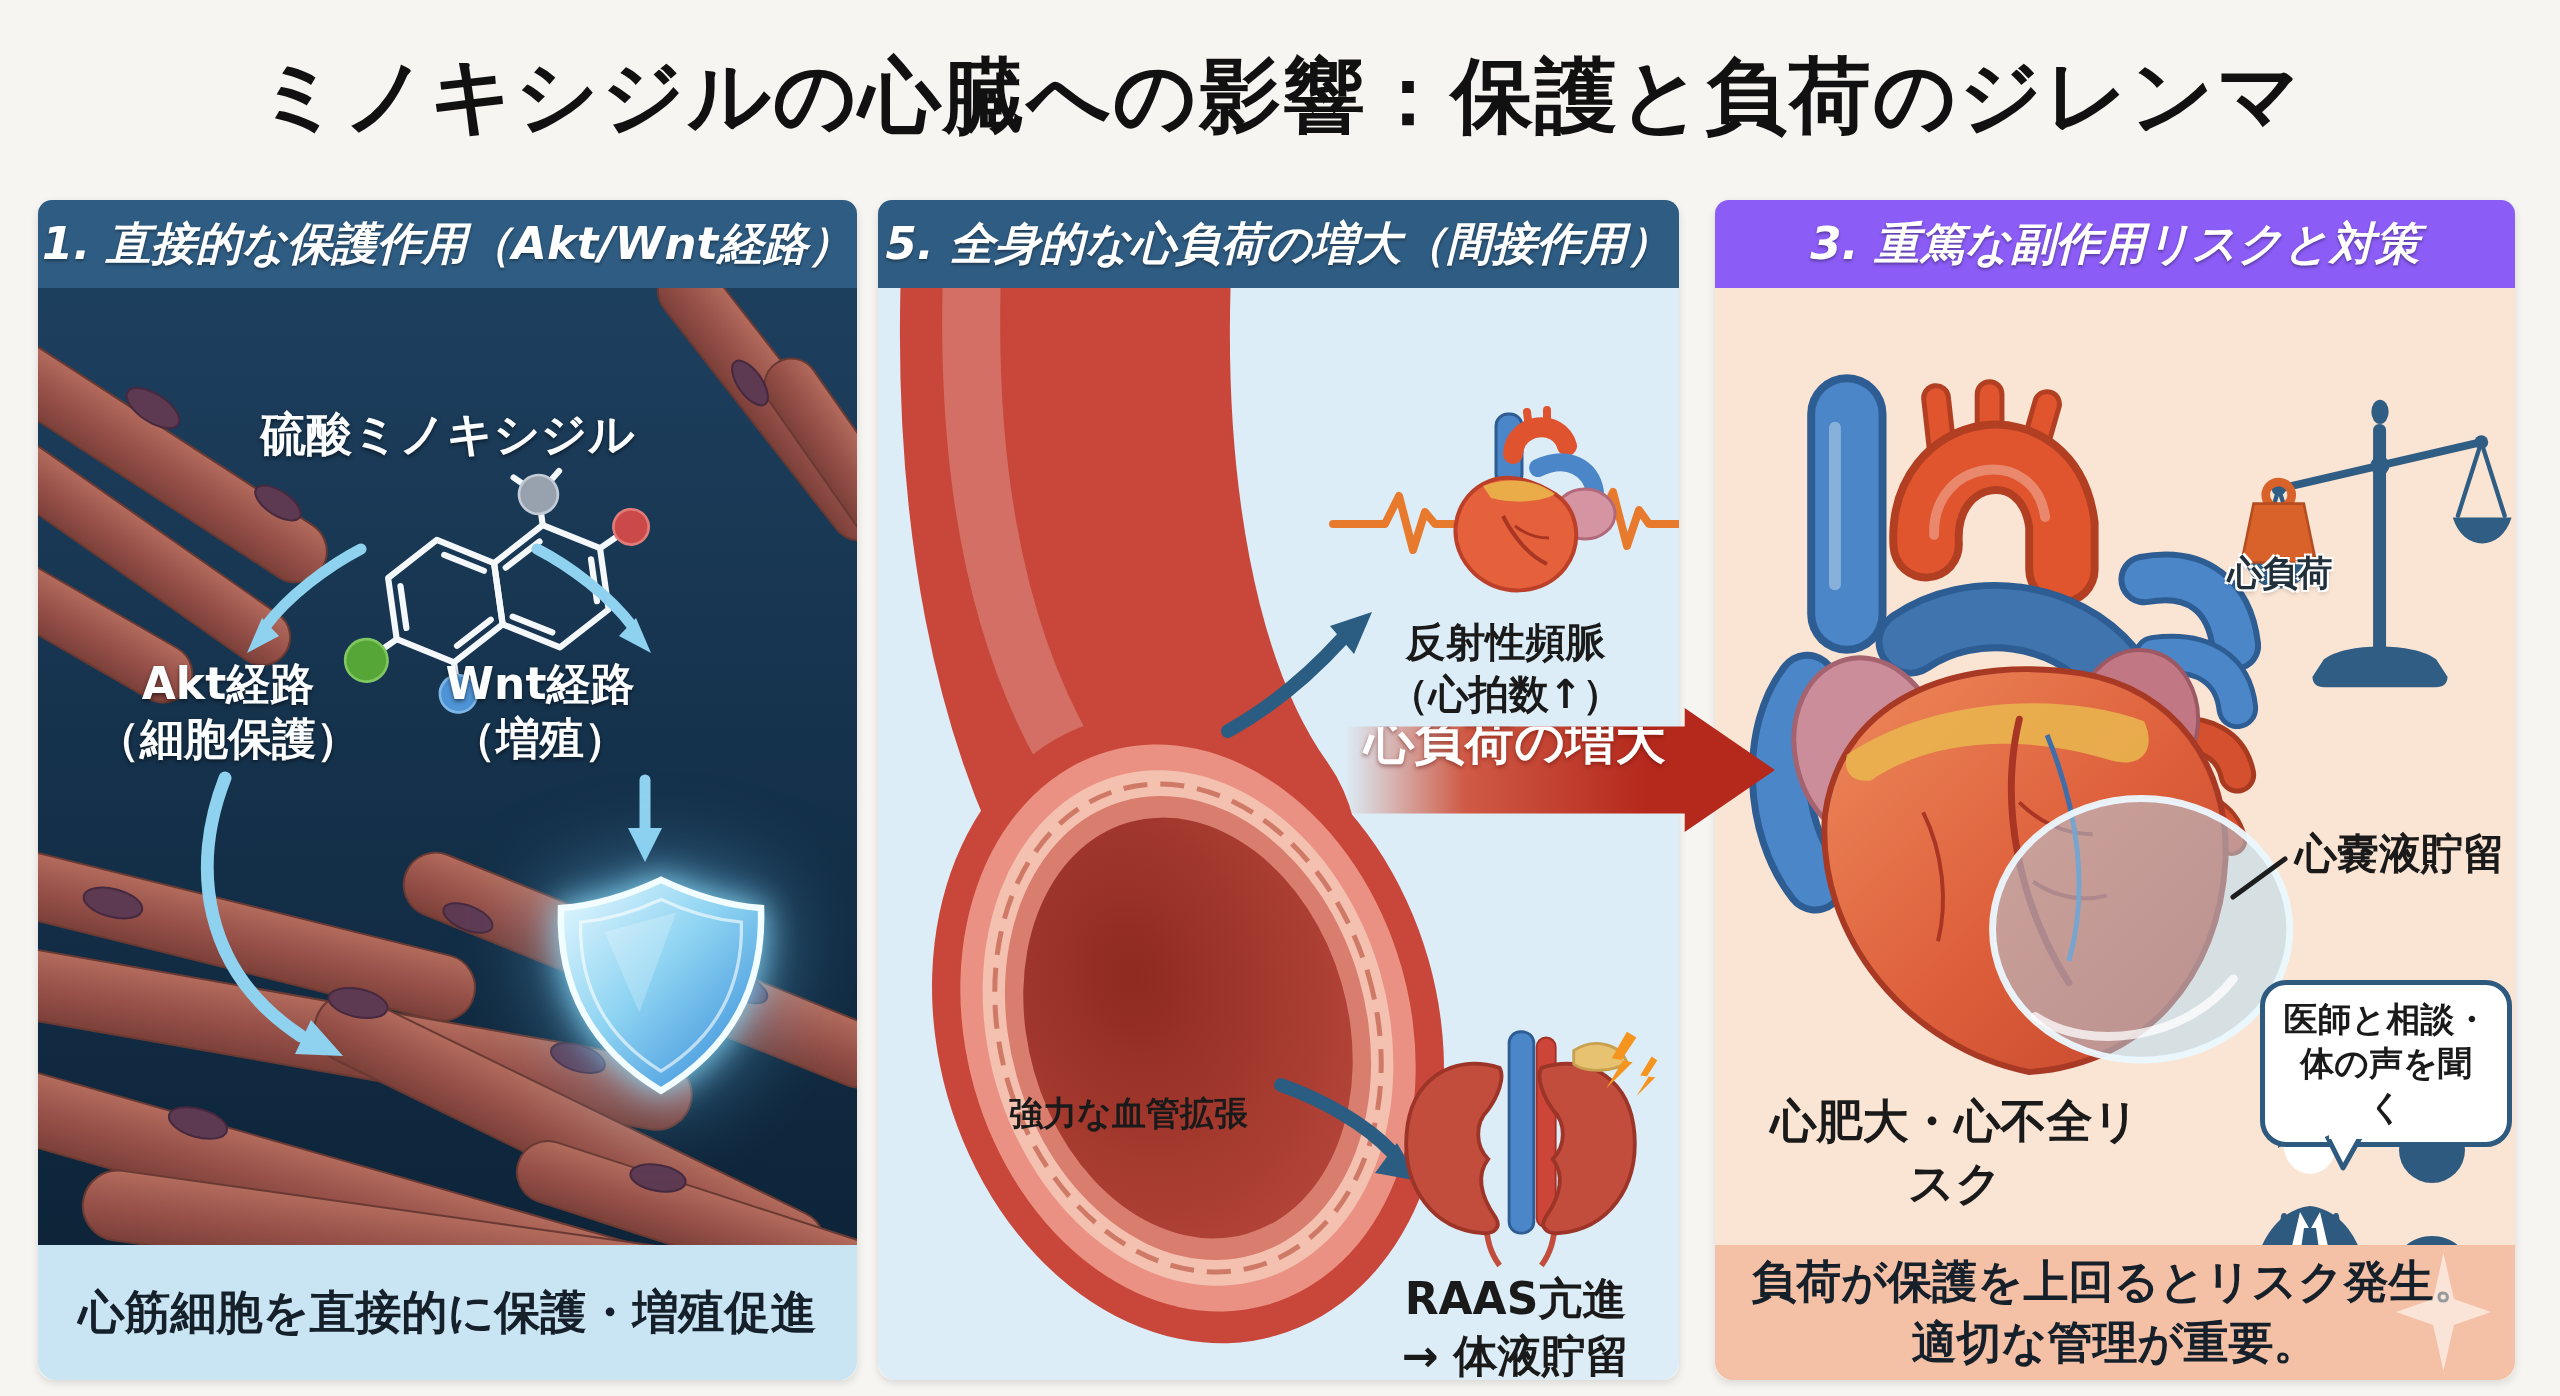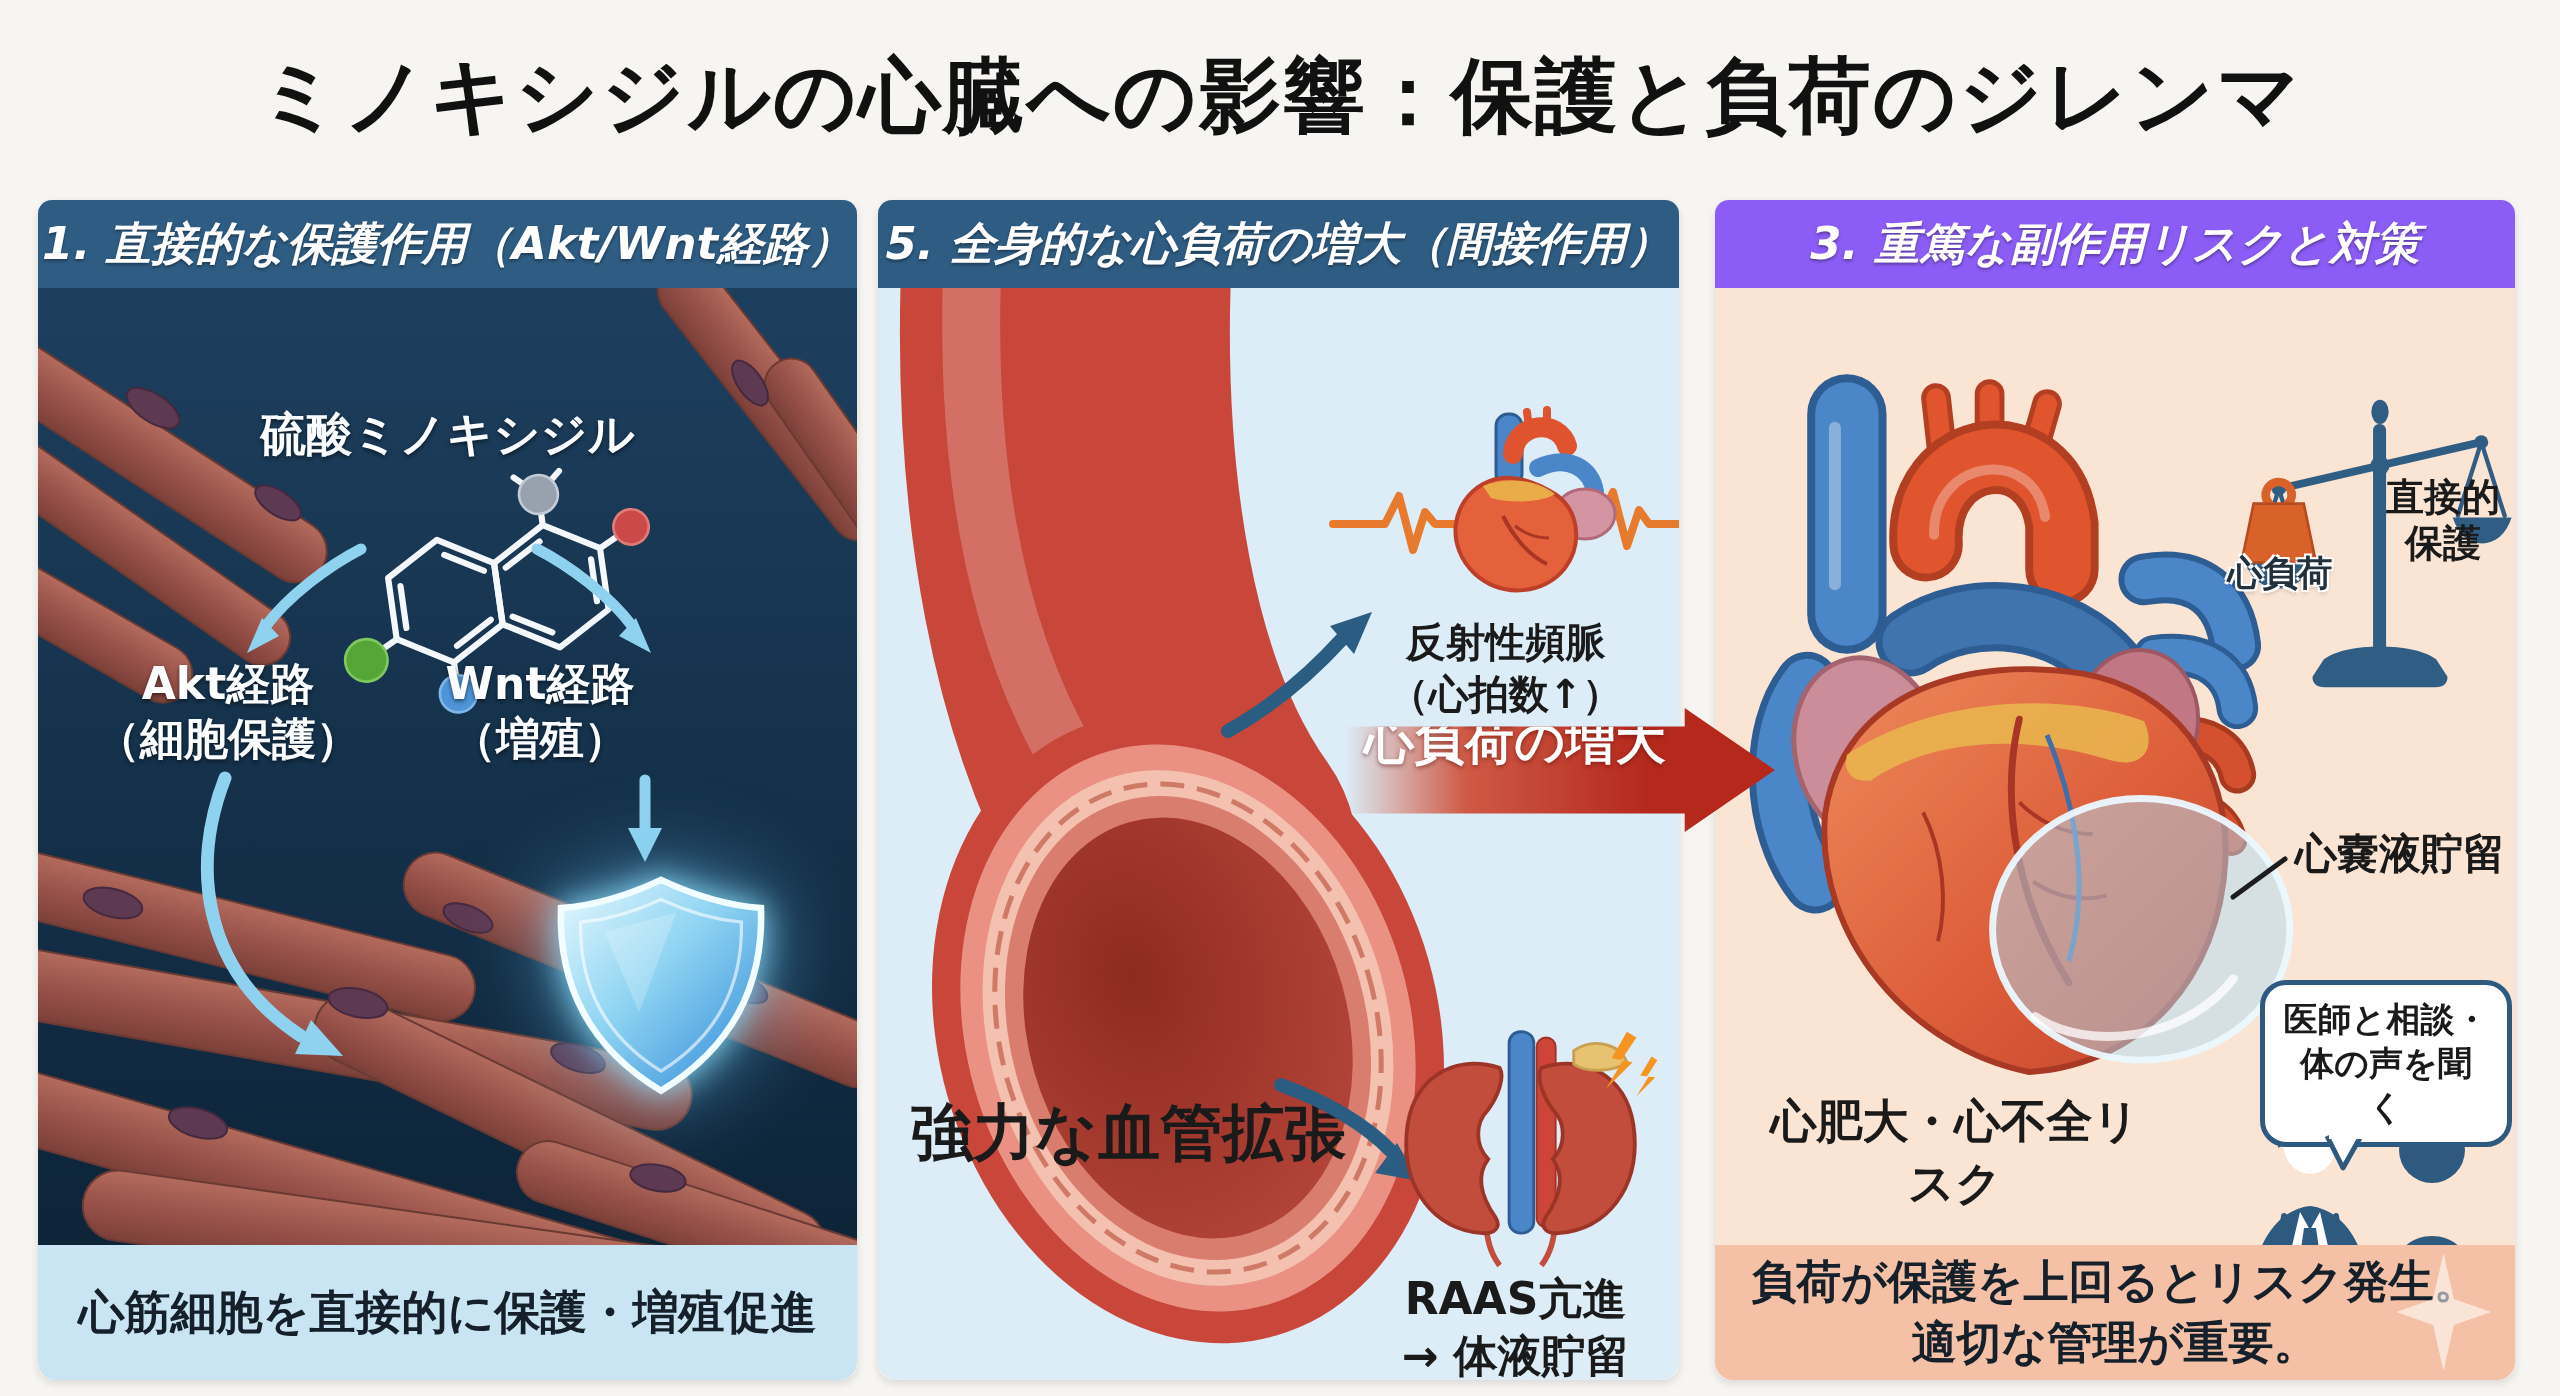--- a/index.html
+++ b/index.html
@@ -39,21 +39,21 @@
   .blabel { color:#1a1a1a; font-weight:800; text-align:center; }
 
   .mol-label { left:0; right:0; top:116px; font-size:46px; }
   .akt { left:40px;  width:300px; top:368px; font-size:44px; line-height:1.25; }
   .wnt { left:362px; width:280px; top:368px; font-size:44px; line-height:1.25; }
 
   .shield-svg { left:498px; top:560px; width:250px; height:280px;
       filter:drop-shadow(0 0 16px rgba(140,220,250,.95)) drop-shadow(0 0 44px rgba(110,200,245,.65)); }
 
   .tachy { left:455px; width:345px; top:328px; font-size:40px; line-height:1.3; }
-  .vaso  { left:28px;  width:445px; top:803px;  font-size:62px; }
+  .vaso  { left:28px;  width:445px; top:803px;  font-size:34px; }
   .raas  { left:475px; width:325px; top:982px;  font-size:44px; line-height:1.3; }
 
   .load-arrow { position:absolute; left:1345px; top:708px; width:430px; height:124px; z-index:6;
       background:linear-gradient(90deg, rgba(235,190,180,0), #cf5a45 28%, #b5291d 70%);
       clip-path:polygon(0 15%, 79% 15%, 79% 0, 100% 50%, 79% 100%, 79% 85%, 0 85%);
       display:flex; align-items:flex-start; }
   .load-arrow span { width:79%; text-align:center; color:#fff; font-size:50px; font-weight:800;
       text-shadow:0 2px 4px rgba(90,10,5,.5); }
 
   .scale-weight { left:495px; top:262px; width:140px; font-size:35px; color:#22303c;
@@ -339,24 +339,20 @@
             <line x1="33" y1="105" x2="60" y2="188"></line>
           <line x1="267" y1="51" x2="240" y2="136"></line>
             <line x1="267" y1="51" x2="294" y2="136"></line>
         </g>
         <path d="M-6,190 C8,230 58,230 72,190 Z" fill="#305d84"></path>
         <path d="M234,138 C246,178 290,178 302,138 Z" fill="#305d84"></path>
         <circle cx="33" cy="112" r="15" fill="none" stroke="#d9622b" stroke-width="10"></circle>
         <path d="M4,122 L62,122 L76,190 L-10,190 Z" fill="#d9622b" stroke="#b54d20" stroke-width="3"></path>
       </svg>
       <div class="abs blabel scale-weight">心負荷</div>
-      <div class="abs blabel scale-right">
-        <div>直接的</div>
-        <div>保護</div>
-      </div>
 
       <svg class="abs" style="left:512px;top:565px;width:62px;height:50px" viewBox="0 0 62 50">
         <line x1="58" y1="6" x2="6" y2="44" stroke="#1d1d1d" stroke-width="5" stroke-linecap="round"></line>
       </svg>
       <div class="abs blabel effusion">心嚢液貯留</div>
 
       <div class="abs blabel risk">心肥大・心不全リスク</div>
 
       <div class="abs bubble">
         <div>医師と相談・</div>

